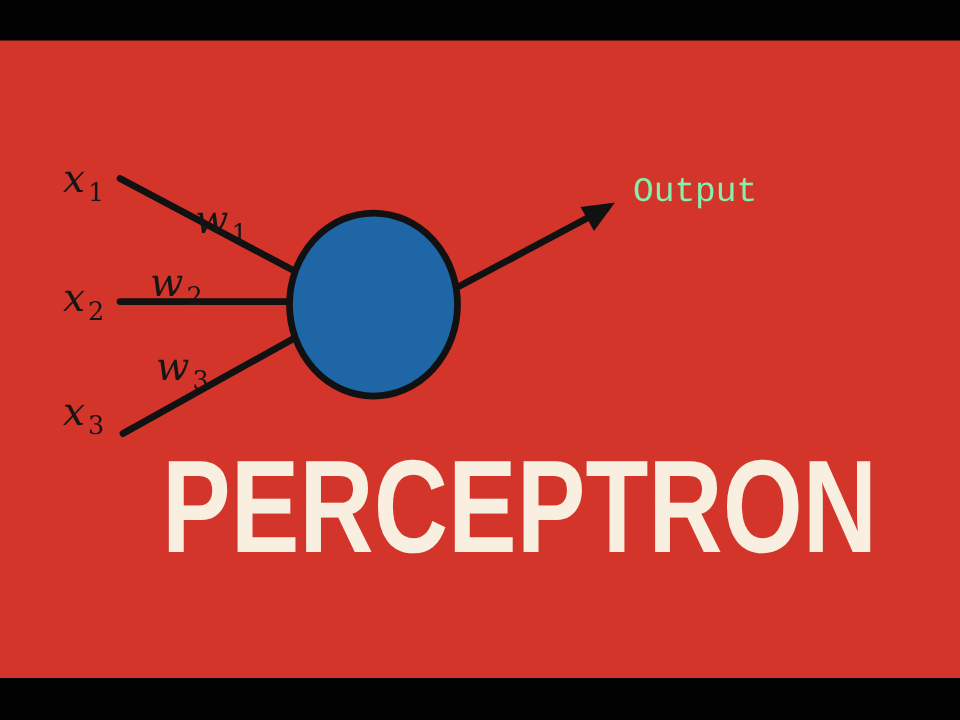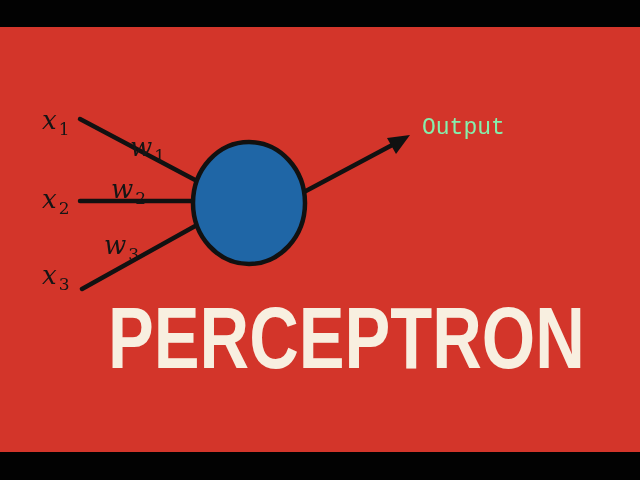--- a/index.html
+++ b/index.html
@@ -63,20 +63,20 @@
   <polygon points="410,135 387,138 396,154" fill="#111"></polygon>
 
   <ellipse cx="249" cy="203" rx="56" ry="61" fill="#1f66a6" stroke="#111" stroke-width="4.5"></ellipse>
 </svg>
 
 <div class="var" style="left:42px; top:107px;text-align:center;"><span>x</span><sub>1</sub></div>
 <div class="var" style="left:42px; top:186px;"><span>x</span><sub>2</sub></div>
 <div class="var" style="left:42px; top:262px;"><span>x</span><sub>3</sub></div>
 
 <div class="var" style="left:130px; top:134px;"><span>w</span><sub>1</sub></div>
-<div class="var" style="left:111px; top:176px;"><span>w</span><sub>2</sub></div>
+<div class="var" style="left:100px; top:176px;"><span>w</span><sub>2</sub></div>
 <div class="var" style="left:104px; top:232px;"><span>w</span><sub>3</sub></div>
 
 <div class="output-label">Output</div>
 
 <div class="title">PERCEPTRON</div>
 
 <div class="bar-bottom"></div>
 
 </body></html>

